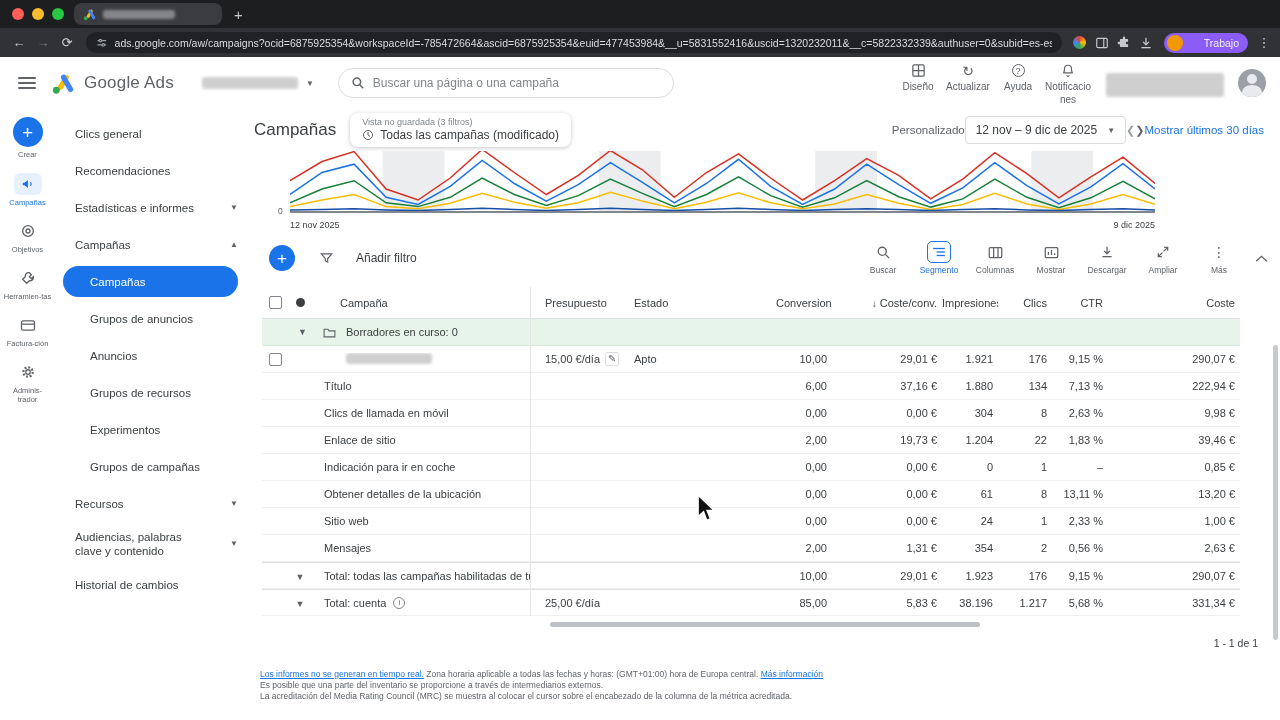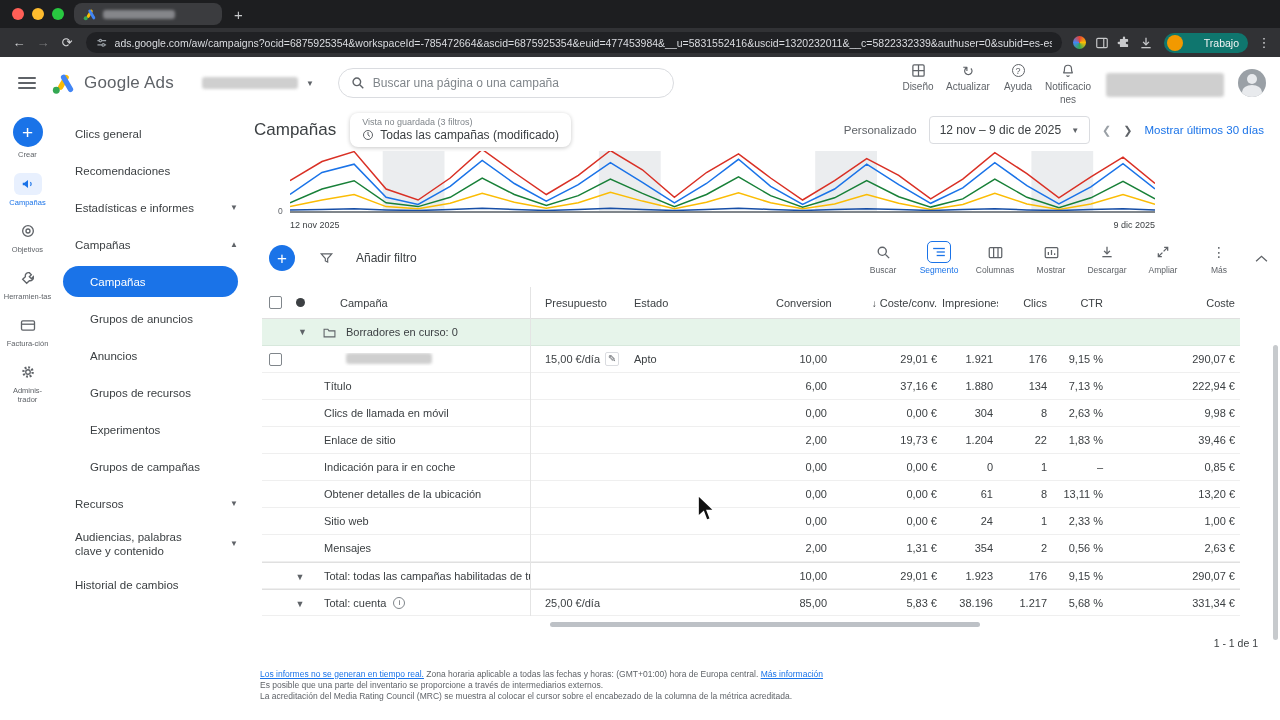--- a/index.html
+++ b/index.html
@@ -14,21 +14,21 @@
   .tab{width:148px;height:22px;background:#3b3c3f;border-radius:8px;display:flex;align-items:center;gap:7px;padding:0 9px;}
   .tab .redact{height:9px;width:72px;}
   .newtab{color:#c8c9cb;font-size:15px;margin-left:12px;line-height:1;}
   .urlbar{height:29px;background:#313235;display:flex;align-items:center;gap:2px;padding:0 8px;}
   .nav-ic{width:22px;text-align:center;font-size:13px;color:#d2d3d5;}
   .nav-ic.dim{color:#77787a;}
   .url-pill{flex:1;height:21px;background:#202124;border-radius:11px;display:flex;align-items:center;gap:7px;padding:0 10px;margin:0 6px;overflow:hidden;}
   .url-text{color:#dadce0;font-size:10.5px;white-space:nowrap;overflow:hidden;}
   .chrome-ic{width:20px;height:20px;display:flex;align-items:center;justify-content:center;}
   .lens-dot{width:13px;height:13px;border-radius:50%;background:conic-gradient(#ea4335,#fbbc04,#34a853,#4285f4,#ea4335);}
-  .profile-chip{display:flex;align-items:center;gap:21px;background:#0f766e;border-radius:12px;padding:2px 9px 2px 3px;color:#f1f3f4;font-size:10.5px;margin:0 6px;}
+  .profile-chip{display:flex;align-items:center;gap:21px;background:#8b5cf6;border-radius:12px;padding:2px 9px 2px 3px;color:#f1f3f4;font-size:10.5px;margin:0 6px;}
   .profile-dot{width:16px;height:16px;border-radius:50%;background:#f29900;}
   .kebab{color:#d2d3d5;font-size:13px;letter-spacing:0;width:16px;text-align:center;}
 
   .redact{background:#cfcfcf;border-radius:3px;filter:blur(1.5px);display:inline-block;}
   .redact.dark{background:#85868a;}
 
   
   .ads-header{height:52px;display:flex;align-items:center;padding:0 14px;background:#fff;}
   .burger{width:18px;height:12px;display:flex;flex-direction:column;justify-content:space-between;margin:0 14px 0 4px;}
   .burger i{height:2px;background:#5f6368;border-radius:1px;}
@@ -70,21 +70,21 @@
   .sn-child{height:37px;display:flex;align-items:center;padding-left:35px;}
   .sn-child.selected{height:31px;margin:3px 14px 3px 8px;padding-left:27px;background:#1a73e8;color:#fff;border-radius:16px;}
 
   
   .main{flex:1;position:relative;overflow:hidden;}
   .titlebar{height:42px;display:flex;align-items:center;padding:0 16px 0 2px;}
   .page-title{font-size:17px;color:#3c4043;}
   .view-card{margin-left:14px;background:#fff;border-radius:8px;box-shadow:0 1px 4px rgba(0,0,0,.22);padding:4px 12px 5px;}
   .view-card .l1{font-size:9px;color:#80868b;}
   .view-card .l2{font-size:12px;color:#3c4043;display:flex;align-items:center;gap:6px;margin-top:1px;}
-  .date-cluster{margin-left:auto;display:flex;align-items:center;gap:12px;}
+  .date-cluster{margin-left:auto;display:flex;align-items:center;}
   .date-mode{font-size:11.5px;color:#5f6368;}
   .date-box{border:1px solid #dadce0;border-radius:4px;height:28px;display:flex;align-items:center;gap:10px;padding:0 10px;font-size:12px;color:#3c4043;}
   .date-chev{font-size:11px;color:#9aa0a6;}
   .date-chev.on{color:#5f6368;}
   .quick-link{font-size:11.5px;color:#1a73e8;}
 
   
   .chart-wrap{margin-left:38px;width:865px;height:62px;position:relative;}
   .chart-zero{position:absolute;left:-12px;bottom:-3px;font-size:8.5px;color:#5f6368;}
   .chart-labels{margin-left:38px;width:865px;display:flex;justify-content:space-between;font-size:9px;color:#3c4043;padding-top:7px;height:22px;gap:48px;}

